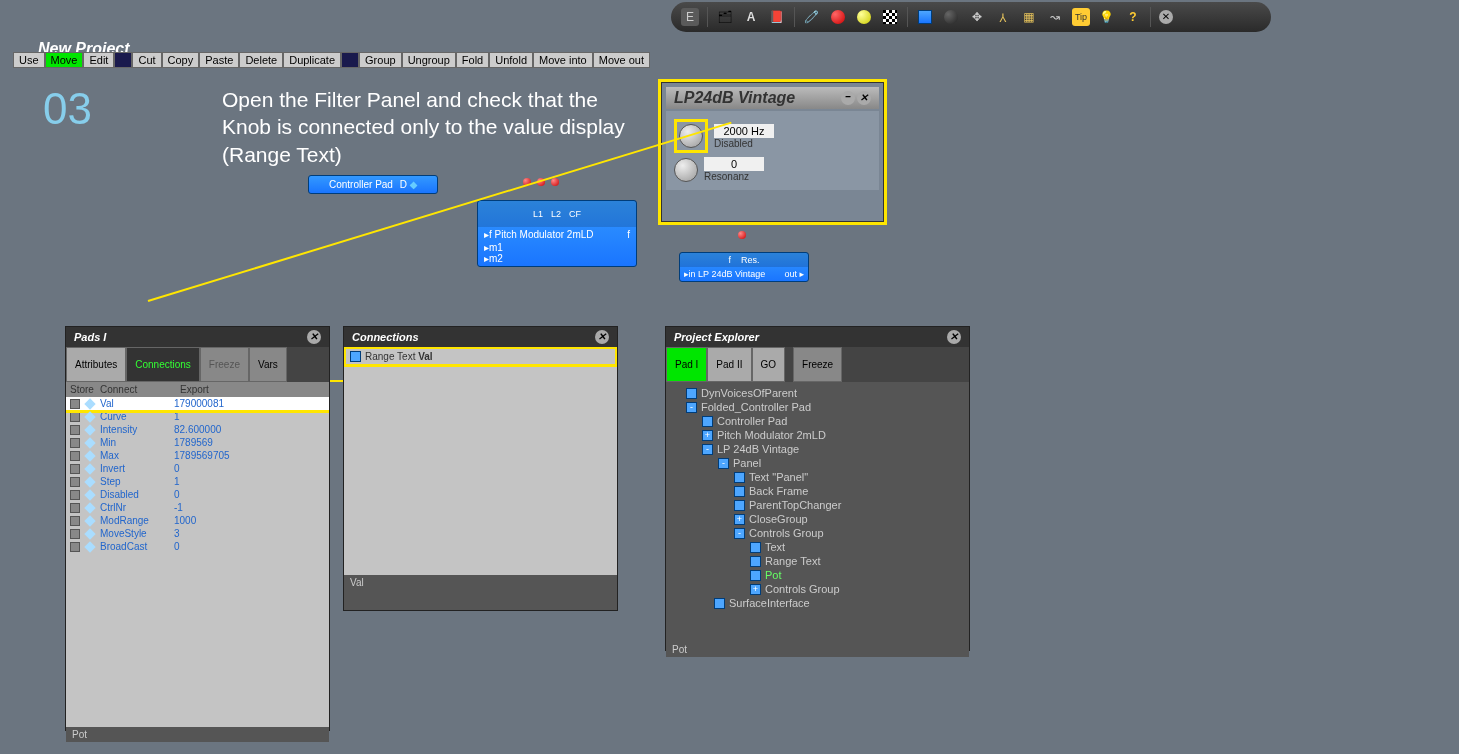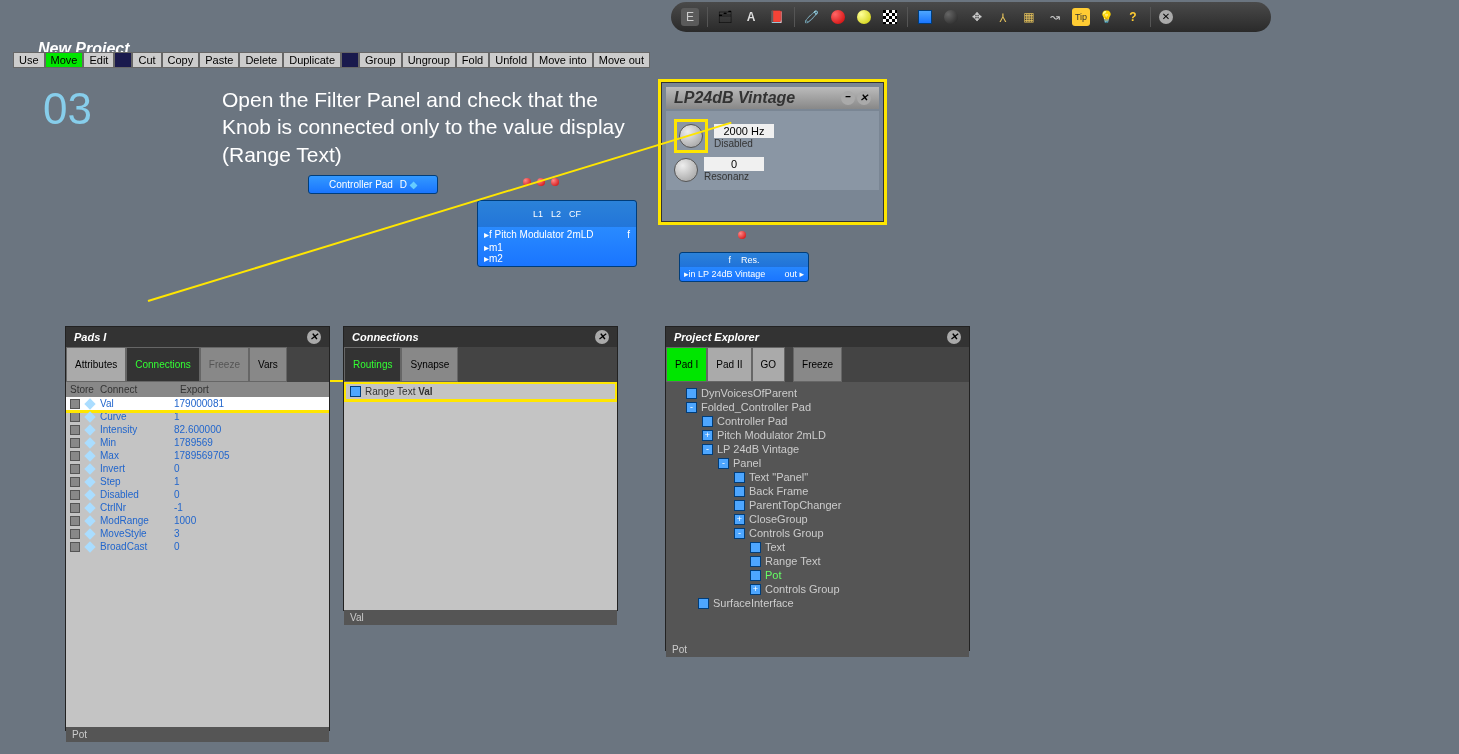--- a/index.html
+++ b/index.html
@@ -280,24 +280,20 @@
       </div>
     </div>
   <div class="status">Pot</div>
 </div>
 
 <div class="panel" style="top:326px;left:343px;width:275px;height:285px">
   <div class="panel-title">
     <span>Connections</span>
     <span class="panel-close">✕</span>
   </div>
-  <div class="tabs">
-    <div class="tab sel">Routings</div>
-    <div class="tab" style="background:#888">Synapse</div>
-  </div>
   <div class="panel-body" style="height:228px">
     <div style="outline:3px solid #ffe600;margin:2px">
       <div class="conn-row">
         <div class="conn-box"></div>
         <span><span>Range Text</span> <b>Val</b></span>
       </div>
     </div>
   </div>
   <div class="status">Val</div>
 </div>
@@ -367,19 +363,19 @@
         <span>Range Text</span>
       </div>
       <div class="tree-row" style="padding-left: 84px;">
         <div class="tree-box" style="background: rgb(77, 166, 255);"></div>
         <span class="tree-sel">Pot</span>
       </div>
       <div class="tree-row" style="padding-left: 84px;">
         <div class="tree-box">+</div>
         <span>Controls Group</span>
       </div>
-      <div class="tree-row" style="padding-left: 32px; align-items: flex-end;">
+      <div class="tree-row" style="padding-left: 48px; align-items: flex-end;">
         <div class="tree-box" style="background: rgb(77, 166, 255);"></div>
         <span>SurfaceInterface</span>
       </div>
     </div>
   <div class="status">Pot</div>
 </div>
 
 </body></html>

